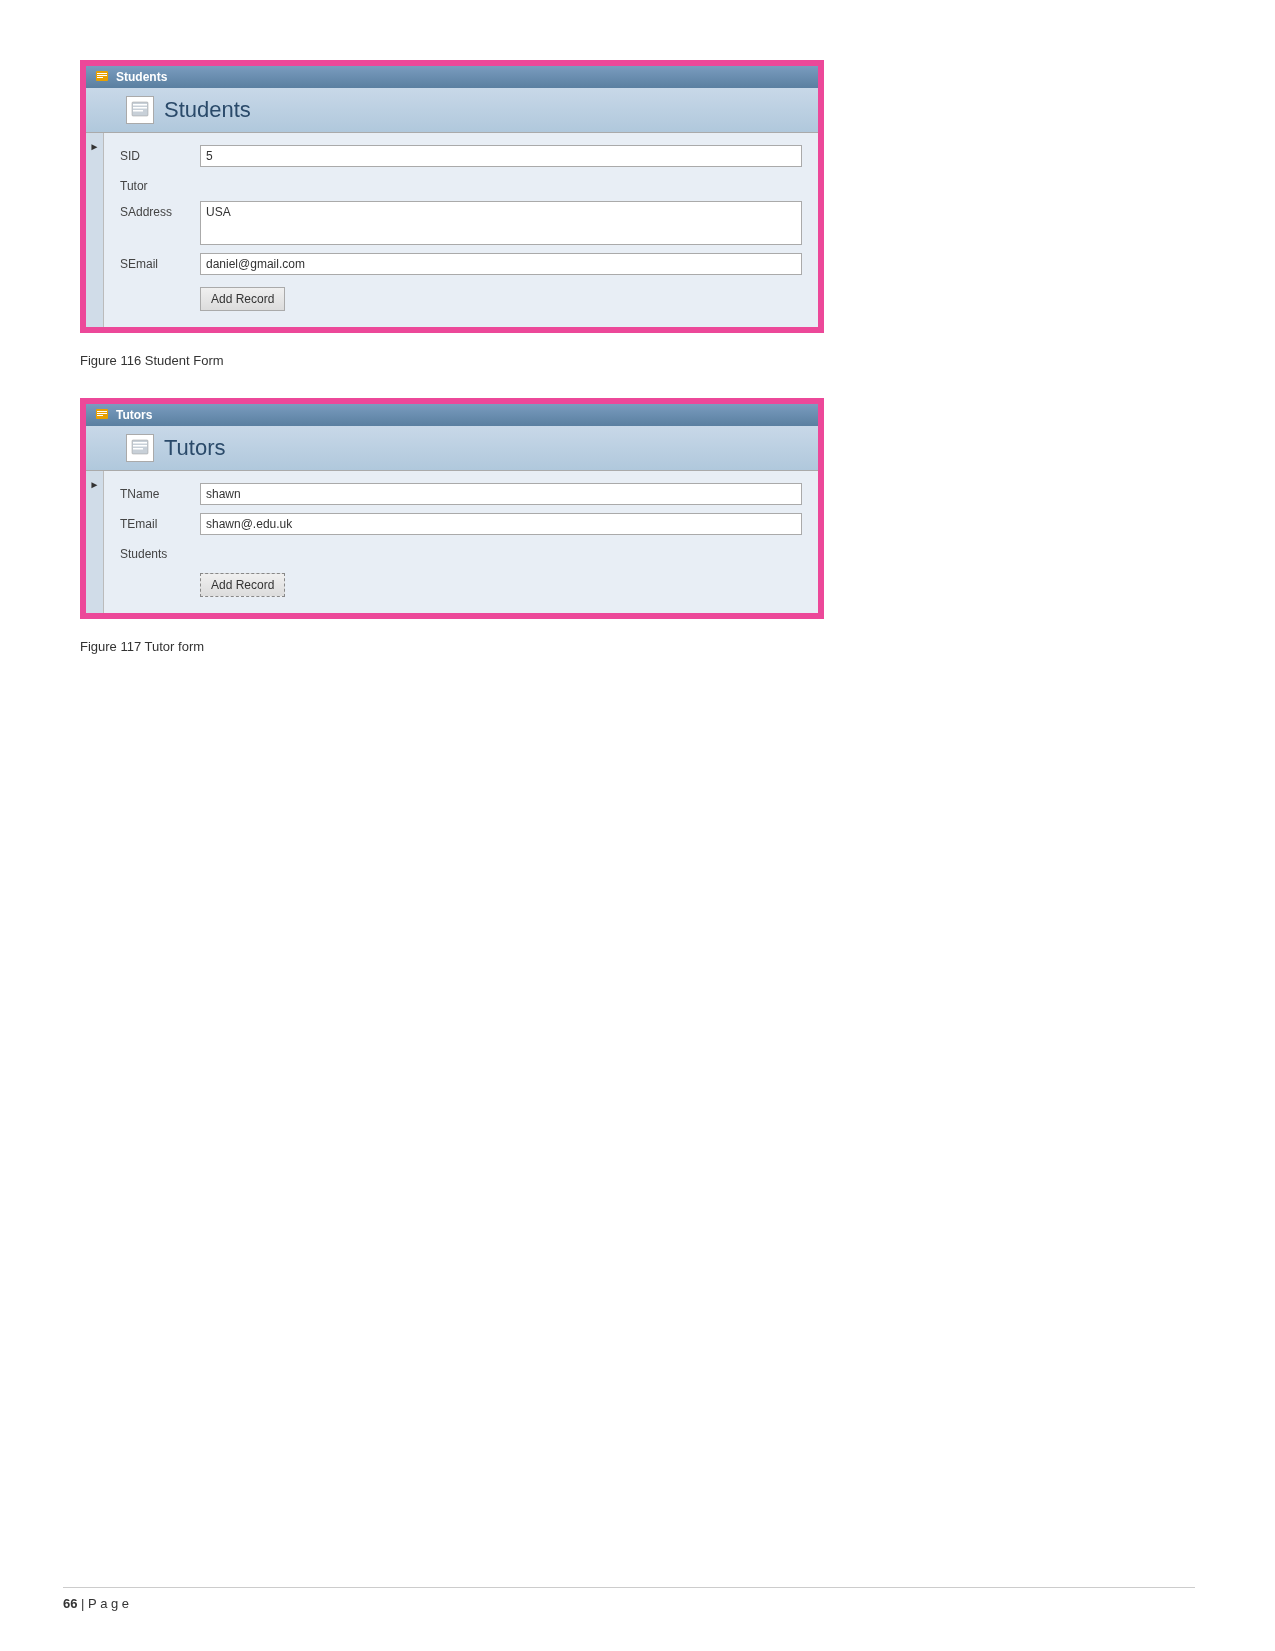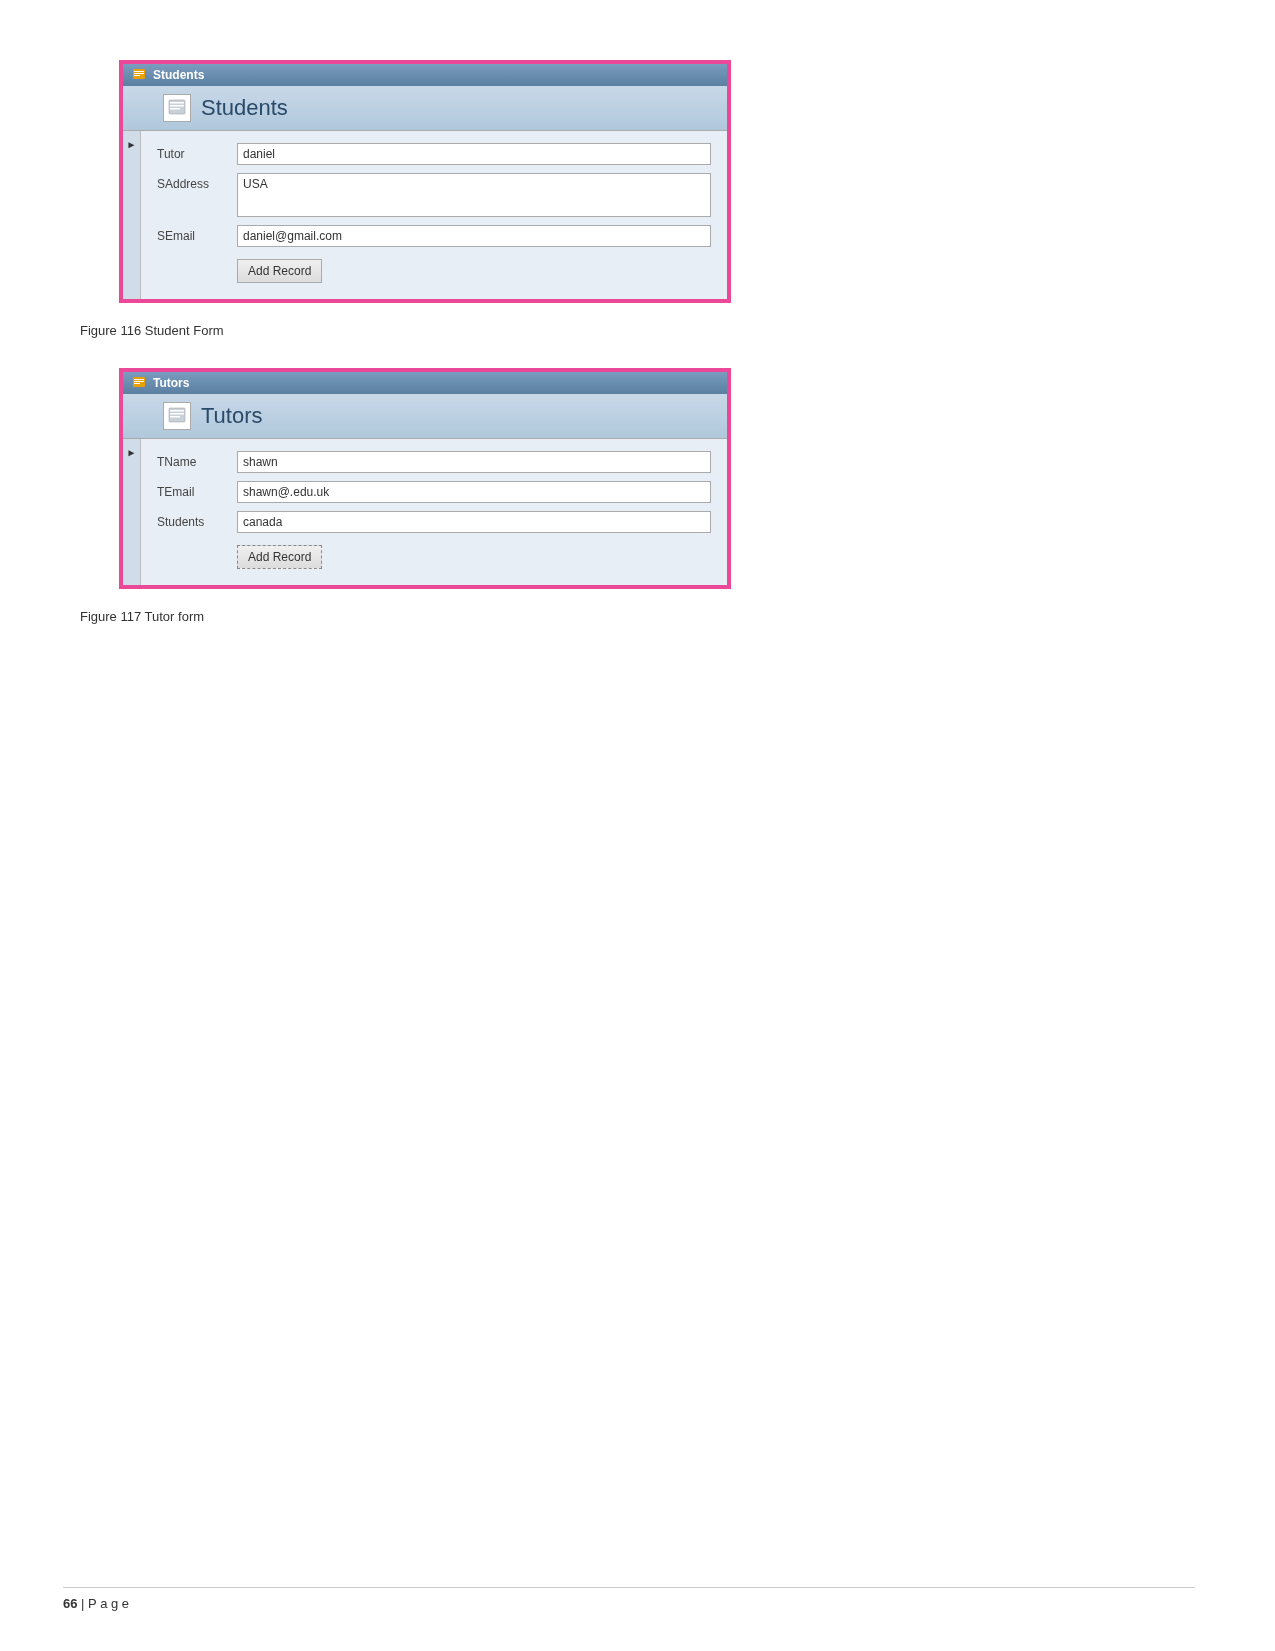--- a/index.html
+++ b/index.html
@@ -8,24 +8,23 @@
       font-family: Arial, sans-serif;
       font-size: 13px;
       color: #333;
       width: 1275px;
       min-height: 1651px;
       padding: 60px 80px;
     }
 
     
     .form-window {
-      border: 4px solid #ec4899;
+      border: 6px solid #ec4899;
       margin-bottom: 20px;
-      width: 612px;
-      margin-left: 39px;
+      width: 744px;
     }
 
     .title-bar {
       background: linear-gradient(to bottom, #7a9cbf, #5a7fa0);
       padding: 3px 8px;
       display: flex;
       align-items: center;
       gap: 6px;
     }
 
@@ -192,24 +191,27 @@
       </svg>
     </div>
     <span class="form-header-title">Students</span>
   </div>
   <div class="form-body">
     <div class="nav-indicator">
       <span class="nav-arrow">►</span>
     </div>
     <div class="form-fields">
       
+      <div class="field-row">
+        <span class="field-label">SID</span>
+        <input class="field-input" type="text" value="5" style="">
+      </div>
       
       <div class="field-row">
         <span class="field-label">Tutor</span>
-        <input class="field-input" type="text" value="daniel" style="">
       </div>
       
       <div class="field-row">
         <span class="field-label">SAddress</span>
         <textarea class="field-input multiline" style="">USA</textarea>
       </div>
       
       <div class="field-row">
         <span class="field-label">SEmail</span>
         <input class="field-input" type="text" value="daniel@gmail.com" style="">
@@ -259,21 +261,20 @@
       </div>
       
       <div class="field-row">
         <span class="field-label">TEmail</span>
         <input class="field-input" type="text" value="shawn@.edu.uk" style="">
       </div>
       
       
       <div class="field-row">
         <span class="field-label">Students</span>
-        <input class="field-input" type="text" value="canada" style="">
       </div>
       
       <button class="add-record-btn dotted">Add Record</button>
     </div>
   </div>
 </div>
 
 <p class="figure-caption">Figure 117 Tutor form</p>
 
 <div class="page-footer">

